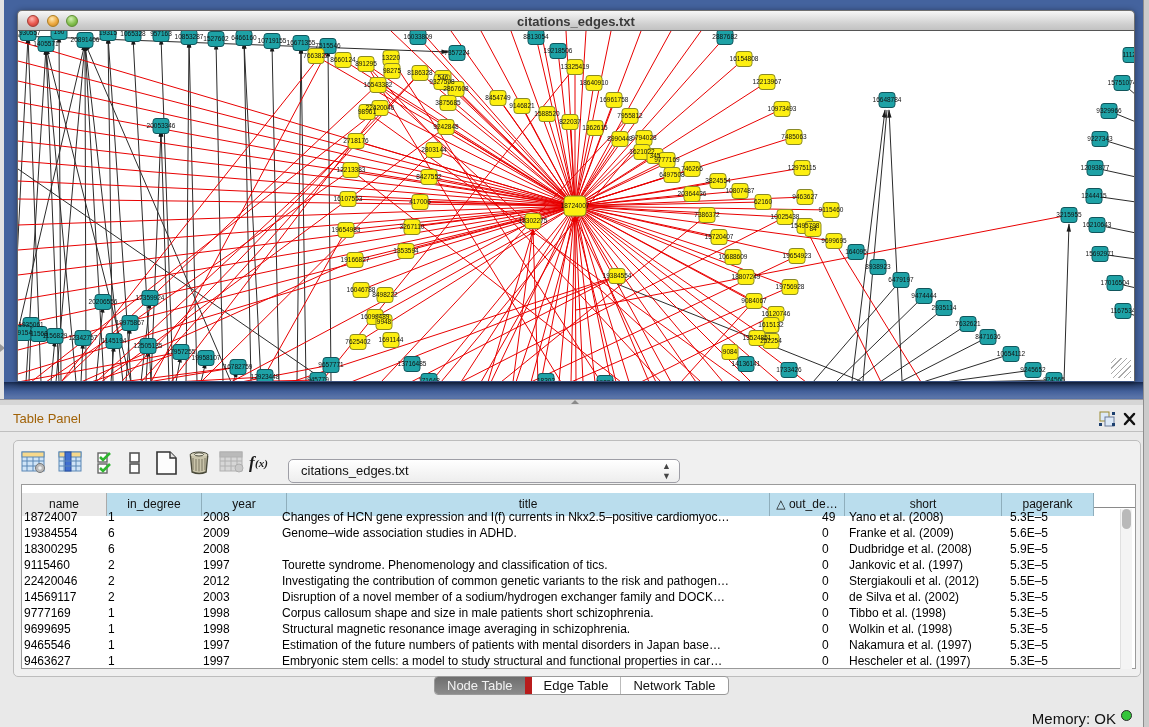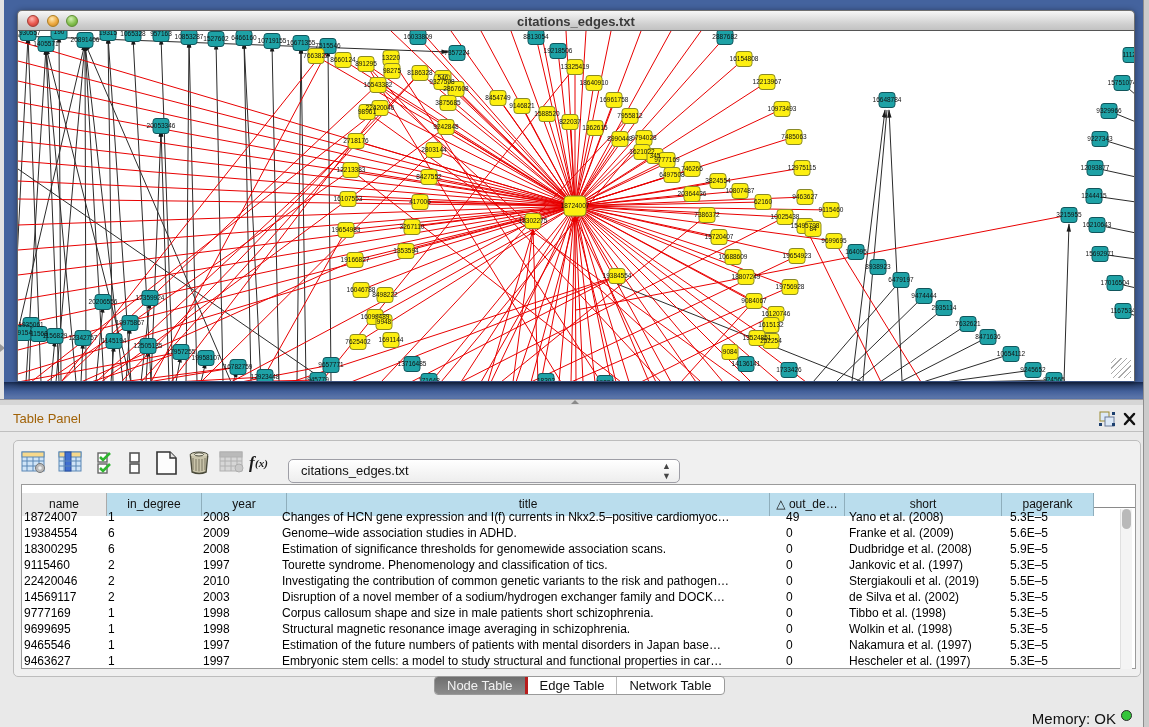--- a/index.html
+++ b/index.html
@@ -24,28 +24,28 @@
 #combo{position:absolute;left:274px;top:10px;width:392px;height:24px;background:linear-gradient(#fff,#ededed);border:1px solid #9e9ea6;border-radius:5px;font-size:13px;color:#111;line-height:22px;padding-left:12px}
 #combo .arr{position:absolute;right:8px;top:1px;font-size:9px;color:#444;line-height:10px}
 #tbl{position:absolute;left:7px;top:43px;width:1115px;height:185px;background:#fff;border:1px solid #9a9a9a}
 #thead{position:absolute;left:0;top:0;width:100%;height:23px;border-bottom:1px solid #8a8a8a;font-size:12px}
 #thead div{position:absolute;top:8px;height:23px;line-height:23px;text-align:center;background:#badded;border-right:1px solid #8faebc;color:#111}
 #thead .h0{background:#e9e9e9;border-right:1px solid #aaa}
 #tbody{position:absolute;left:0;top:24px;width:100%;font-size:12px}
 .tr{position:relative;height:16px;line-height:16px;white-space:nowrap}
 .tr div{position:absolute;top:0;height:16px;overflow:hidden}
 .c0{left:2px;width:82px}.c1{left:86px;width:95px}.c2{left:181px;width:85px}
-.c3{left:260px;width:485px}.c4{left:764px;width:70px}.c5{left:827px;width:158px}
+.c3{left:260px;width:485px}.c4{left:800px;width:70px}.c5{left:827px;width:158px}
 .c6{left:988px;width:95px}
 #vscroll{position:absolute;right:3px;top:24px;width:12px;height:160px;background:#f4f4f4;border-left:1px solid #e0e0e0}
 #vthumb{position:absolute;left:1px;top:0px;width:9px;height:20px;background:#b9b9b9;border-radius:5px}
 #tabs{position:absolute;left:434px;top:676px;height:19px;border:1px solid #9a9a9a;border-radius:4px;overflow:hidden;font-size:13px;background:#fff}
 #tabs div{float:left;height:19px;line-height:18px;padding:0 12px;color:#111}
 #tabs .sel{background:linear-gradient(#6e6e6e,#8f8f8f);color:#f2f2f2}
-#tabs .mid{border-left:3px solid #b91c1c;border-right:1px solid #bbb}
+#tabs .mid{border-left:7px solid #b91c1c;border-right:1px solid #bbb}
 #mem{position:absolute;right:33px;top:710px;font-size:15px;color:#111}
 #memdot{position:absolute;left:1121px;top:710px;width:11px;height:11px;border-radius:50%;background:#35c53b;border:1px solid #2a2a2a}
 </style></head>
 <body>
 <div id="lstrip"></div>
 <div style="position:absolute;left:0;top:344px;width:0;height:0;border-top:4px solid transparent;border-bottom:4px solid transparent;border-left:5px solid #9a9a9a"></div>
 <div id="desktop"></div>
 <div id="deskband"></div>
 <div id="win">
   <div id="titlebar">
@@ -676,41 +676,40 @@
           <div class="c2">2009</div>
           <div class="c3">Genome–wide association studies in ADHD.</div>
           <div class="c4">0</div>
           <div class="c5">Franke et al. (2009)</div>
           <div class="c6">5.6E–5</div>
         </div>
         <div class="tr">
           <div class="c0">18300295</div>
           <div class="c1">6</div>
           <div class="c2">2008</div>
-          <div class="c3">Estimation of significance thresholds for genomewide association scans.</div>
           <div class="c4">0</div>
           <div class="c5">Dudbridge et al. (2008)</div>
           <div class="c6">5.9E–5</div>
         </div>
         <div class="tr">
           <div class="c0">9115460</div>
           <div class="c1">2</div>
           <div class="c2">1997</div>
           <div class="c3">Tourette syndrome. Phenomenology and classification of tics.</div>
           <div class="c4">0</div>
           <div class="c5">Jankovic et al. (1997)</div>
           <div class="c6">5.3E–5</div>
         </div>
         <div class="tr">
           <div class="c0">22420046</div>
           <div class="c1">2</div>
-          <div class="c2">2010</div>
+          <div class="c2">2012</div>
           <div class="c3">Investigating the contribution of common genetic variants to the risk and pathogen…</div>
           <div class="c4">0</div>
-          <div class="c5">Stergiakouli et al. (2019)</div>
+          <div class="c5">Stergiakouli et al. (2012)</div>
           <div class="c6">5.5E–5</div>
         </div>
         <div class="tr">
           <div class="c0">14569117</div>
           <div class="c1">2</div>
           <div class="c2">2003</div>
           <div class="c3">Disruption of a novel member of a sodium/hydrogen exchanger family and DOCK…</div>
           <div class="c4">0</div>
           <div class="c5">de Silva et al. (2002)</div>
           <div class="c6">5.3E–5</div>

